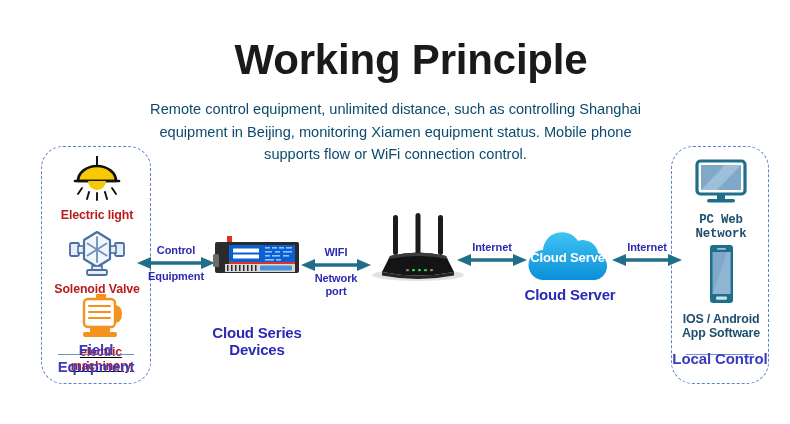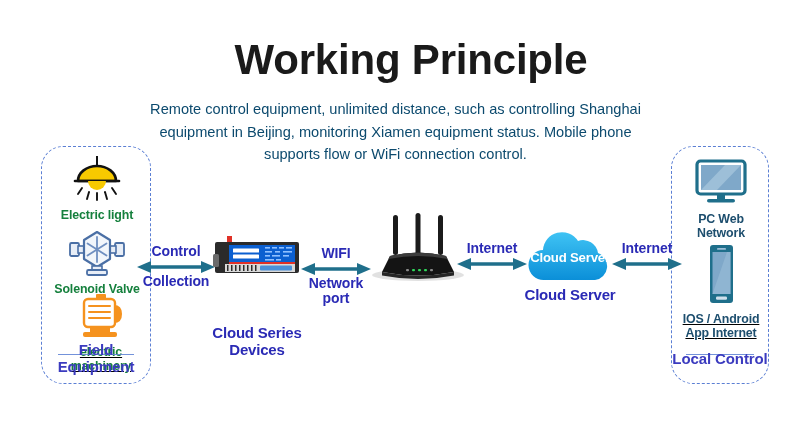--- a/index.html
+++ b/index.html
@@ -67,42 +67,42 @@
     font-weight: bold;
     color: #3b3bbf;
     letter-spacing: -0.1px;
   }
 
   
   .icon-block { position: absolute; text-align: center; }
   .icon-caption {
     font-size: 12.4px;
     font-weight: bold;
-    color: #15803d;
+    color: #b91c1c;
     line-height: 1.12;
     letter-spacing: -0.15px;
     margin-top: 2px;
   }
   .icon-caption.navy { color: #1d4e6e; font-weight: bold; }
 
   
   .node-label {
     position: absolute;
     text-align: center;
     font-size: 15px;
     font-weight: bold;
     color: #2a2ab5;
     line-height: 1.15;
     letter-spacing: -0.2px;
   }
 
   
   .conn { position: absolute; text-align: center; }
   .conn-top, .conn-bottom {
-    font-size: 14px;
+    font-size: 11px;
     font-weight: bold;
     color: #2a2ab5;
     line-height: 1.12;
     white-space: nowrap;
     letter-spacing: -0.1px;
   }
   .conn-arrow { display: block; }
 
   
   #cloud-wrap { position: absolute; left: 524px; top: 228px; width: 92px; height: 60px; }
@@ -184,60 +184,60 @@
         <span>machinery</span>
       </div>
     </div>
 
     <div class="panel-footer-divider" style="left:16px; right:16px; bottom:28px;"></div>
     <div class="panel-footer" style="left:0; bottom:8px;">Field Equipment</div>
   </div>
 
   <div id="panel-right" class="panel">
 
-    <div class="icon-block" style="left:0; top:10px; width:98px;">
+    <div class="icon-block" style="left:0; top:10px; width:98px;font-family:Liberation Mono, monospace;">
       <svg width="60" height="50" viewBox="0 0 60 50">
         <rect x="6" y="4" width="48" height="33" rx="3.5" fill="#ffffff" stroke="#1f6f8b" stroke-width="3.2"></rect>
         <rect x="10" y="8" width="40" height="25" fill="#7fa8c9"></rect>
         <polygon points="10,33 34,8 50,8 26,33" fill="#9dbfd8"></polygon>
         <rect x="26" y="37" width="8" height="6" fill="#1f6f8b"></rect>
         <rect x="16" y="42" width="28" height="3.6" rx="1.8" fill="#1f6f8b"></rect>
       </svg>
       <div class="icon-caption navy">
         <span>PC Web</span><br>
         <span>Network</span>
       </div>
     </div>
 
-    <div class="icon-block" style="left:0; top:96px; width:98px;text-decoration:underline;">
+    <div class="icon-block" style="left:0; top:96px; width:98px;">
       <svg width="60" height="64" viewBox="0 0 60 64">
         <rect x="19" y="2" width="23" height="58" rx="3" fill="#1f6f8b"></rect>
         <rect x="21.5" y="9" width="18" height="42" fill="#7fa8c9"></rect>
         <polygon points="21.5,51 36,9 39.5,9 39.5,51" fill="#9dbfd8" opacity=".55"></polygon>
         <rect x="26" y="5" width="9" height="1.8" rx="0.9" fill="#9dbfd8"></rect>
         <rect x="25" y="53.5" width="11" height="3.2" rx="1.2" fill="#cfe0ec"></rect>
       </svg>
       <div class="icon-caption navy">
         <span>IOS / Android</span><br>
-        <span>App Internet</span>
+        <span>App Software</span>
       </div>
     </div>
 
     <div class="panel-footer-divider" style="left:14px; right:14px; bottom:28px;"></div>
     <div class="panel-footer" style="left:0; bottom:16px;text-align:center;">Local Control</div>
   </div>
 
   <div class="conn" style="left:136px; top:244px; width:80px;">
     <div class="conn-top">Control</div>
     <svg class="conn-arrow" width="80" height="14" viewBox="0 0 80 14">
       <line x1="12" y1="7" x2="68" y2="7" stroke="#1f6f8b" stroke-width="3.4"></line>
       <polygon points="1,7 15,1 15,13" fill="#1f6f8b"></polygon>
       <polygon points="79,7 65,1 65,13" fill="#1f6f8b"></polygon>
     </svg>
-    <div class="conn-bottom">Collection</div>
+    <div class="conn-bottom">Equipment</div>
   </div>
 
   <div style="position:absolute; left:213px; top:236px;">
     <svg width="88" height="42" viewBox="0 0 88 42">
       <rect x="14" y="0" width="5" height="7" fill="#e03127"></rect>
       <rect x="2" y="6" width="84" height="31" rx="2" fill="#2b2b2b"></rect>
       <rect x="0" y="18" width="6" height="13" rx="1.5" fill="#6b6b6b"></rect>
       <rect x="16" y="9" width="66" height="17" fill="#0b5fd0"></rect>
       <rect x="20" y="12.5" width="26" height="4" rx="0.6" fill="#ffffff"></rect>
       <rect x="20" y="18.5" width="26" height="4" rx="0.6" fill="#ffffff"></rect>

